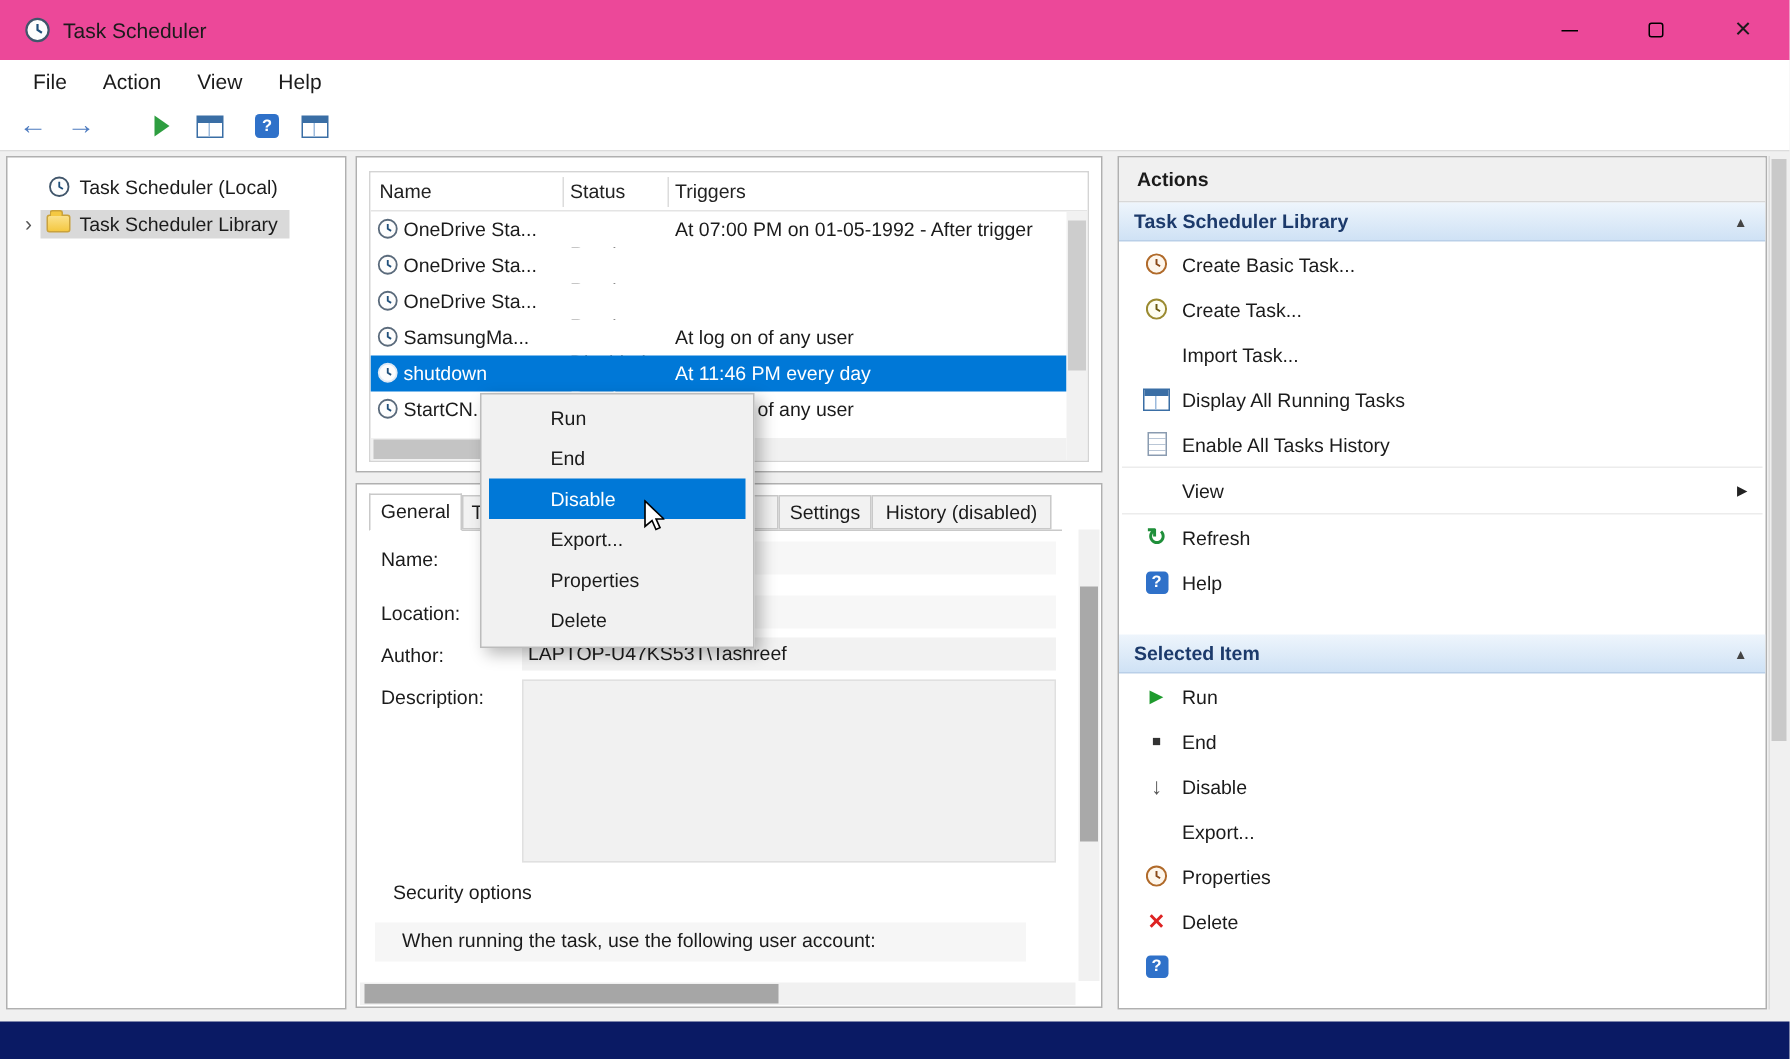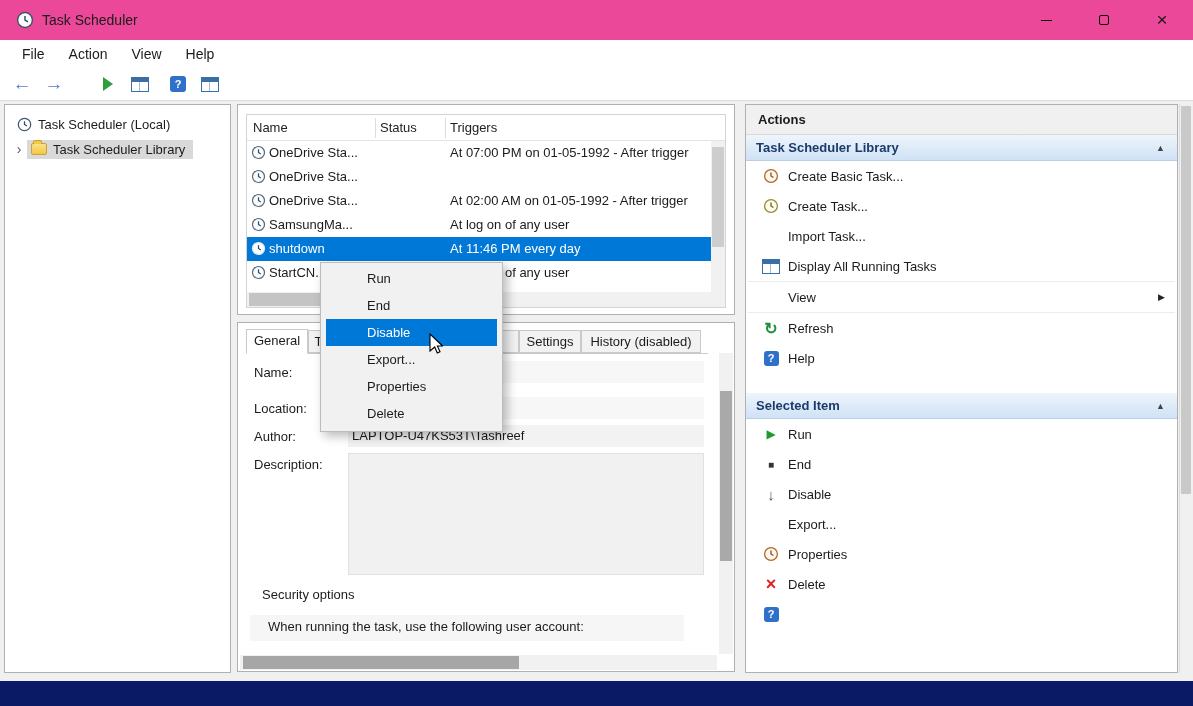--- a/index.html
+++ b/index.html
@@ -31,21 +31,21 @@
   .nav-arrow { font-size:19px; font-weight:bold; color:#4f7cc0; }
   .tri-green { width:0; height:0; border-left:10px solid #2e9e40; border-top:7px solid transparent; border-bottom:7px solid transparent; }
   .winicon { width:18px; height:15px; border:1px solid #3a6ea5; background:#fff; position:relative; }
   .winicon::before { content:""; position:absolute; left:0; top:0; right:0; height:4px; background:#3a6ea5; }
   .winicon::after { content:""; position:absolute; left:7px; top:4px; bottom:0; width:1px; background:#9dbbdd; }
   .helpbox { width:16px; height:16px; background:#2f71c9; color:#fff; border-radius:3px;
              display:flex; align-items:center; justify-content:center; font-size:11px; font-weight:bold; }
 
   
   .tree-panel { position:absolute; left:4px; top:104px; width:227px; height:569px; background:#fff; border:1px solid #b0b0b0; }
-  .tree-root { position:absolute; left:12px; top:8px; height:22px; display:flex; align-items:center; gap:6px; }
+  .tree-root { position:absolute; left:27px; top:8px; height:22px; display:flex; align-items:center; gap:6px; }
   .tree-child-row { position:absolute; left:6px; top:33px; height:22px; display:flex; align-items:center; }
   .chev { width:16px; text-align:center; color:#555; font-size:14px; }
   .tree-sel { display:flex; align-items:center; gap:6px; background:#d9d9d9; padding:2px 8px 2px 4px; }
   .folder { width:16px; height:12px; background:linear-gradient(#fbe18a,#f4c842); border:1px solid #caa23c; border-radius:2px; position:relative; }
   .folder::before { content:""; position:absolute; top:-4px; left:1px; width:7px; height:3px; background:#f4c842; border:1px solid #caa23c; border-bottom:none; border-radius:2px 2px 0 0; }
 
   svg.clock { display:block; }
 
   
   .list-panel { position:absolute; left:237px; top:104px; width:498px; height:211px; background:#fff; border:1px solid #b0b0b0; }
@@ -206,21 +206,20 @@
         <span class="c-name">OneDrive Sta...</span>
         <span class="c-status">Ready</span>
       </div>
       <div class="lrow">
         <svg class="ticon clock" viewBox="0 0 16 16">
             <circle cx="8" cy="8" r="6.4" fill="#fdfdfd" stroke="#5b6b7c" stroke-width="1.3"></circle>
             <path d="M8 4.6 V8 L10.4 9.5" stroke="#1f4f7a" stroke-width="1.3" fill="none"></path>
           </svg>
         <span class="c-name">OneDrive Sta...</span>
         <span class="c-status">Ready</span>
-        <span class="c-trig">At 02:00 AM on 01-05-1992 - After trigger</span>
       </div>
       <div class="lrow">
         <svg class="ticon clock" viewBox="0 0 16 16">
             <circle cx="8" cy="8" r="6.4" fill="#fdfdfd" stroke="#5b6b7c" stroke-width="1.3"></circle>
             <path d="M8 4.6 V8 L10.4 9.5" stroke="#1f4f7a" stroke-width="1.3" fill="none"></path>
           </svg>
         <span class="c-name">SamsungMa...</span>
         <span class="c-status">Disabled</span>
         <span class="c-trig">At log on of any user</span>
       </div>
@@ -315,20 +314,26 @@
   <div class="action-item">
     <span class="ic"></span>
     <span>Import Task...</span>
   </div>
   <div class="action-item">
     <span class="ic">
         <span class="winicon"></span>
       </span>
     <span>Display All Running Tasks</span>
   </div>
+  <div class="action-item">
+    <span class="ic">
+        <span class="docicon"></span>
+      </span>
+    <span>Enable All Tasks History</span>
+  </div>
   <div class="view-sep"></div>
   <div class="action-item">
     <span class="ic"></span>
     <span>View</span>
     <span class="submenu-arrow">▶</span>
   </div>
   <div class="view-sep"></div>
   <div class="action-item">
     <span class="ic g-ref">↻</span>
     <span>Refresh</span>

